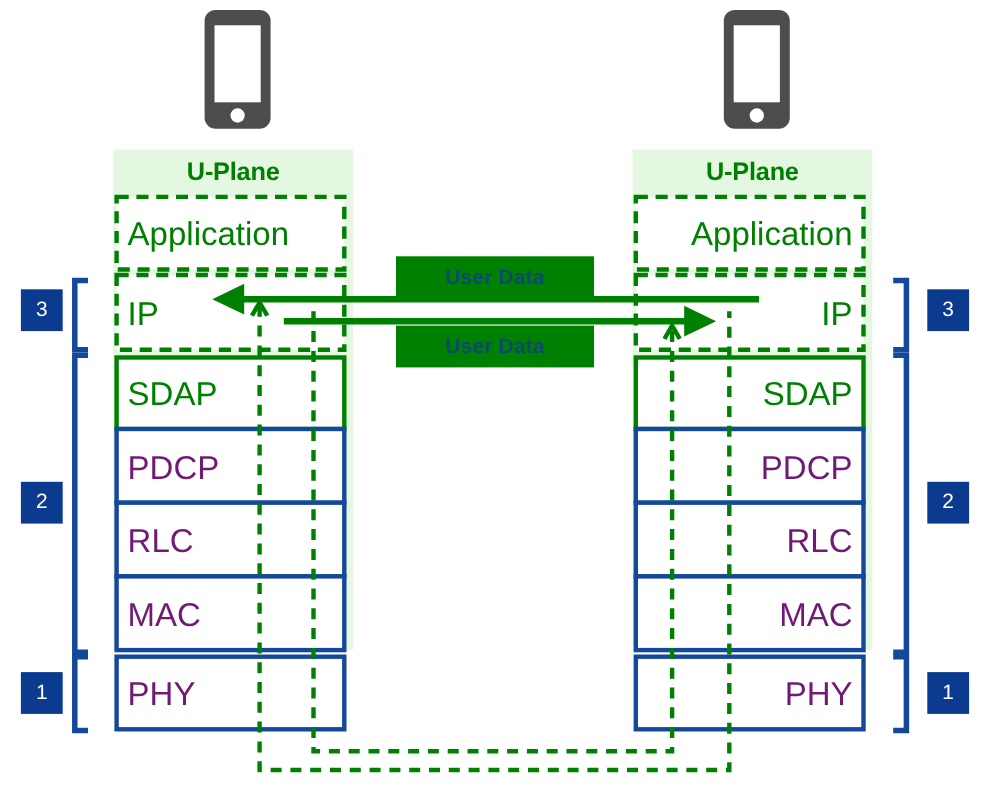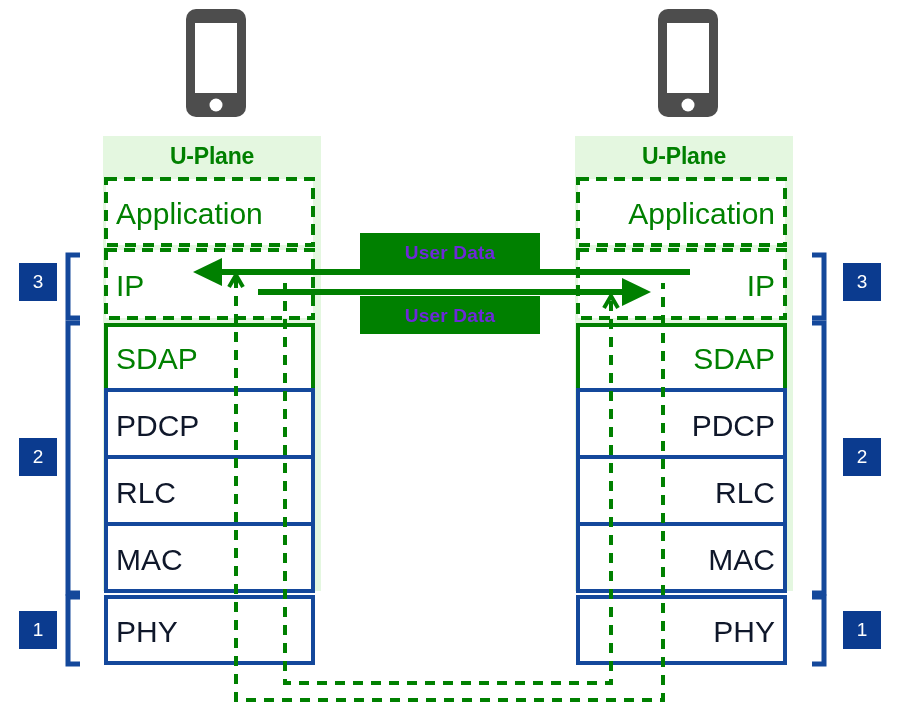--- a/index.html
+++ b/index.html
@@ -34,25 +34,25 @@
     font-size: 23px;
     font-weight: bold;
     color: #008000;
     letter-spacing: -0.2px;
   }
   .layer-label {
     font-size: 30px;
     font-weight: normal;
   }
   .layer-green { color: #008000; }
-  .layer-blue  { color: #0f172a; }
+  .layer-blue  { color: #701a75; }
   .userdata-label {
     font-size: 19px;
     font-weight: bold;
-    color: #6d28d9;
+    color: #0c4a6e;
     letter-spacing: 0.2px;
   }
   .badge-num {
     font-size: 19px;
     font-weight: normal;
     color: #ffffff;
     text-align: center;
     width: 100%;
   }
   .badge {

